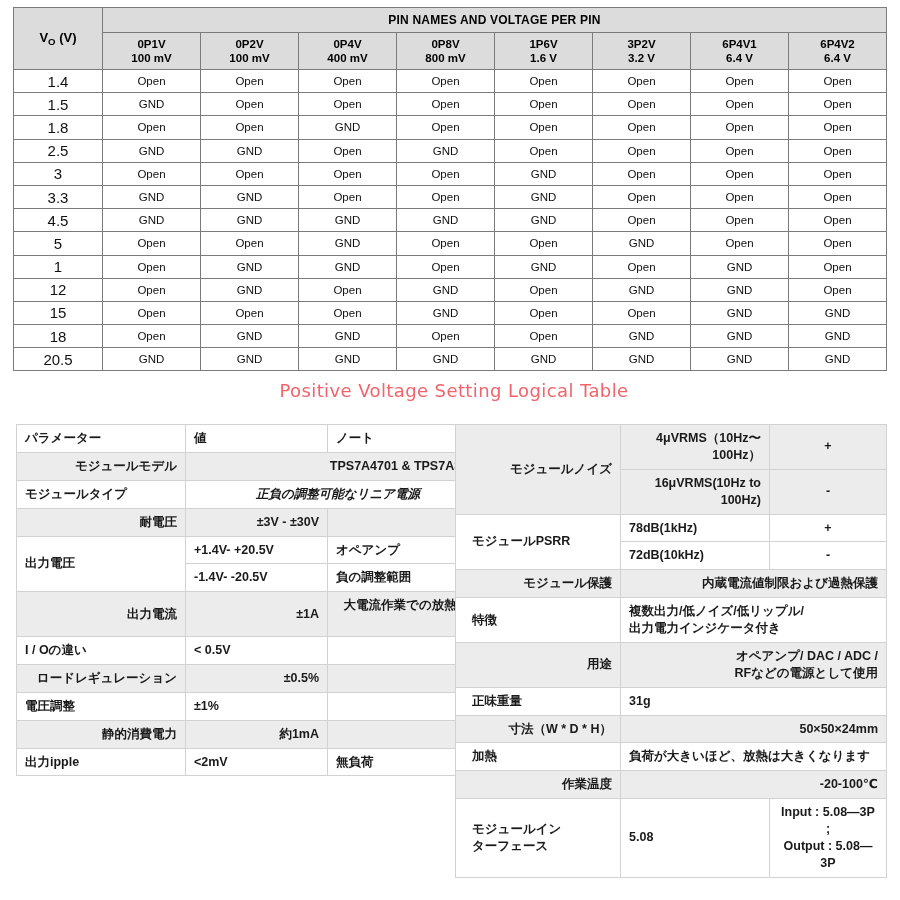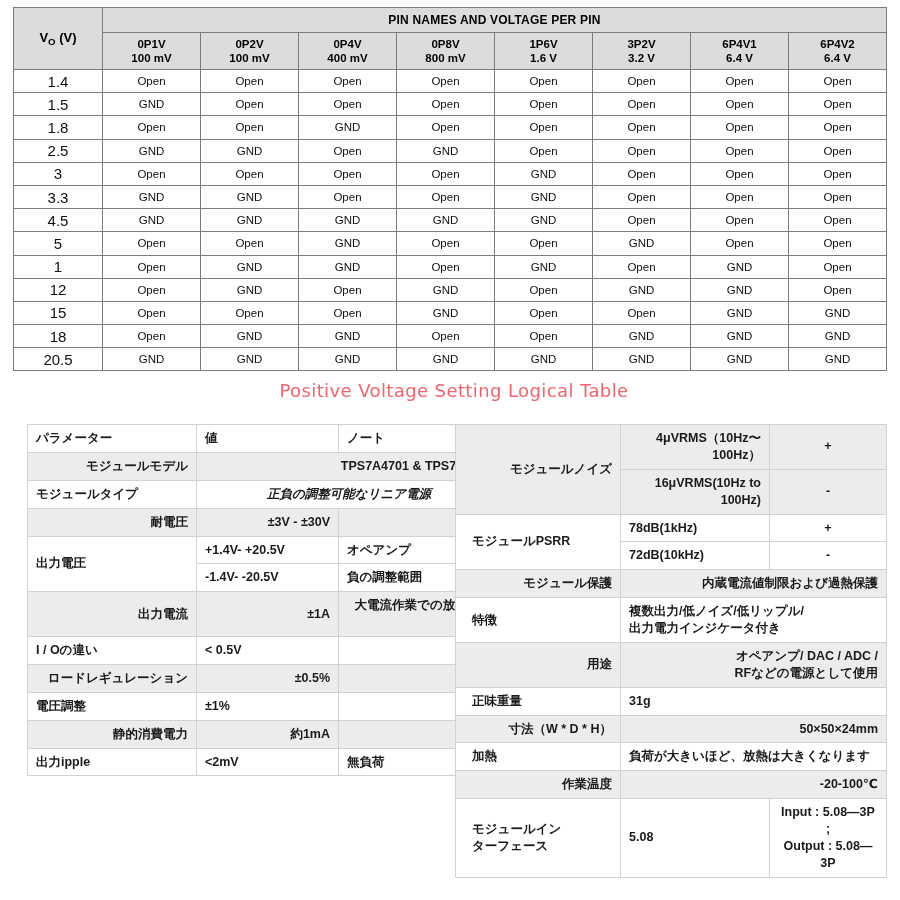--- a/index.html
+++ b/index.html
@@ -79,21 +79,21 @@
     text-align: center;
     color: #f2636b;
     font-size: 18px;
     letter-spacing: 0.4px;
     font-family: "DejaVu Sans", "Liberation Sans", sans-serif;
   }
 
   
   #spec-left-wrap {
     position: absolute;
-    left: 27px;
+    left: 16px;
     top: 424px;
     width: 475px;
   }
   #spec-right-wrap {
     position: absolute;
     left: 455px;
     top: 424px;
     width: 432px;
   }
   table.spec {

